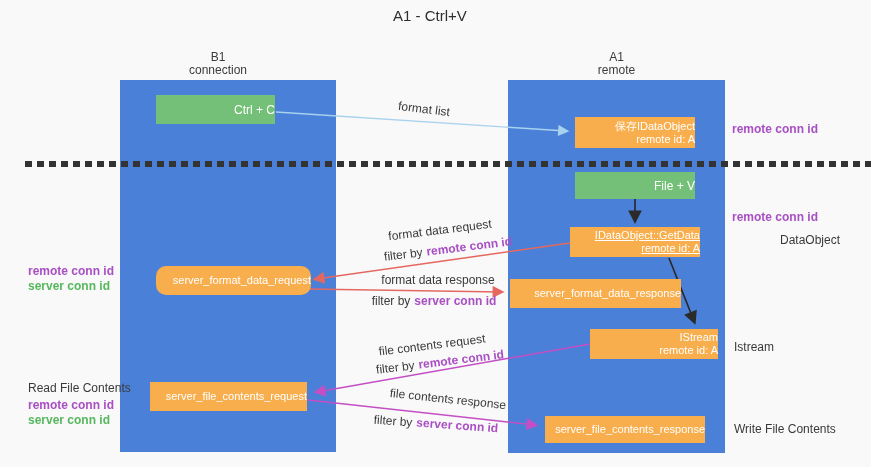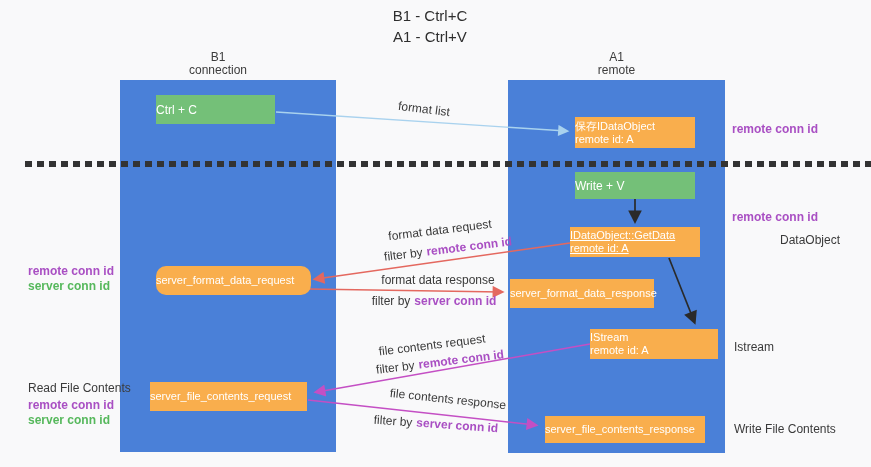--- a/index.html
+++ b/index.html
@@ -12,39 +12,38 @@
   .title{position:absolute;left:0;top:5px;width:860px;text-align:center;
     font-size:15px;line-height:21px;color:#2e2e2e;}
   .colhead{position:absolute;top:51px;text-align:center;font-size:12px;
     line-height:13px;color:#3c3c3c;}
   .col{position:absolute;background:#4a80d8;}
   .col-left{left:120px;top:80px;width:216px;height:372px;}
   .col-right{left:508px;top:80px;width:217px;height:373px;}
   .dashline{position:absolute;left:25px;top:161px;width:846px;height:6px;
     background:repeating-linear-gradient(90deg,#333 0 7px,transparent 7px 12px);}
   .node{position:absolute;display:flex;flex-direction:column;justify-content:center;
-    align-items:flex-start;color:#fff;text-align:center;box-sizing:border-box;}
+    align-items:flex-end;color:#fff;text-align:center;box-sizing:border-box;}
   .green{background:#74c078;font-size:12px;}
   .orange{background:#f9ae4d;font-size:11px;line-height:13px;}
   .lbl{position:absolute;font-size:12px;white-space:nowrap;}
   .purple{color:#a94fc3;font-weight:bold;}
   .greent{color:#56b85c;font-weight:bold;}
   .dark{color:#3a3a3a;}
   .flow{position:absolute;font-size:12px;color:#3a3a3a;white-space:nowrap;
     transform-origin:center;}
   .flow .purple{margin-left:4px;}
   svg.arrows{position:absolute;left:0;top:0;pointer-events:none;}
 </style>
 </head>
 <body>
 
 <div class="canvas">
 
   <div class="title">
-    <div>B1 - Ctrl+C</div>
     <div>A1 - Ctrl+V</div>
   </div>
 
   <div class="colhead" style="left:110px;width:216px;text-align:center;">
     <div>B1</div>
     <div>connection</div>
   </div>
   <div class="colhead" style="left:508px;width:217px;">
     <div>A1</div>
     <div>remote</div>
@@ -82,33 +81,33 @@
   <div class="node green" style="left:156px;top:95px;width:119px;height:29px;">
     <div>Ctrl + C</div>
   </div>
 
   <div class="node orange" style="left:575px;top:117px;width:120px;height:31px;">
     <div>保存IDataObject</div>
     <div>remote id: A</div>
   </div>
 
   <div class="node green" style="left:575px;top:172px;width:120px;height:27px;">
-    <div>Write + V</div>
+    <div>File + V</div>
   </div>
 
   <div class="node orange" style="left:570px;top:227px;width:130px;height:30px;text-decoration:underline;">
     <div>IDataObject::GetData</div>
     <div>remote id: A</div>
   </div>
 
   <div class="node orange" style="left:156px;top:266px;width:155px;height:29px;border-radius:10px;">
     <div>server_format_data_request</div>
   </div>
 
-  <div class="node orange" style="left:510px;top:279px;width:144px;height:29px;">
+  <div class="node orange" style="left:510px;top:279px;width:171px;height:29px;">
     <div>server_format_data_response</div>
   </div>
 
   <div class="node orange" style="left:590px;top:329px;width:128px;height:30px;">
     <div>IStream</div>
     <div>remote id: A</div>
   </div>
 
   <div class="node orange" style="left:545px;top:416px;width:160px;height:27px;">
     <div>server_file_contents_response</div>

